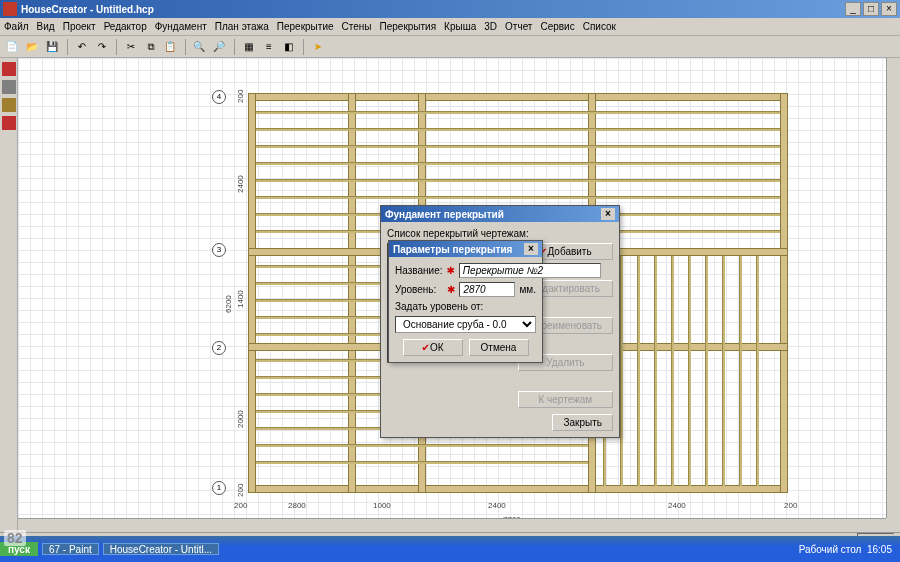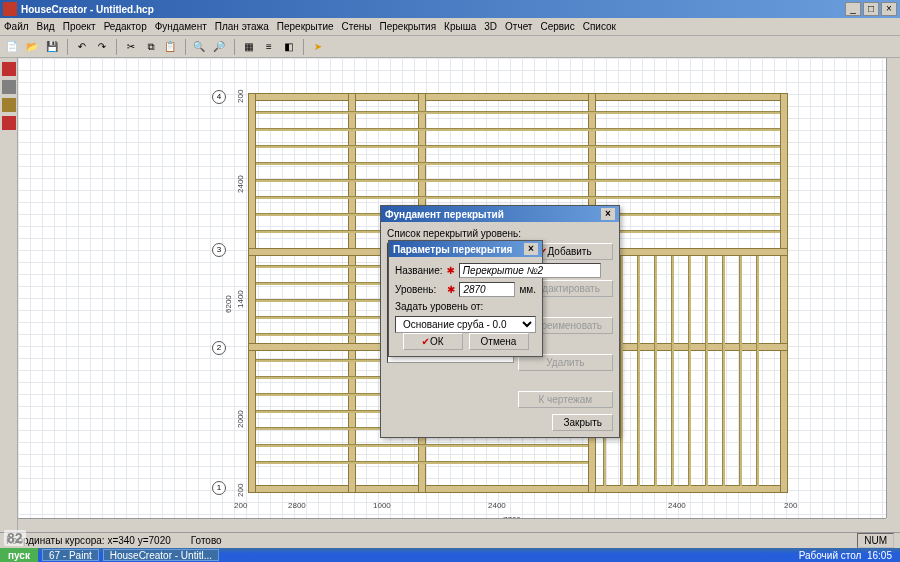--- a/index.html
+++ b/index.html
@@ -45,21 +45,21 @@
   .srow { position: absolute; font-size: 8px; color: #444; transform: rotate(-90deg); transform-origin: left top; }
   
   .scrollv { position: absolute; right: 0; top: 58px; width: 14px; bottom: 44px; background: #d4d0c8; border-left: 1px solid #999; }
   .scrollh { position: absolute; left: 18px; bottom: 30px; right: 14px; height: 14px; background: #d4d0c8; border-top: 1px solid #999; }
   
   
   .status { position: absolute; left: 0; bottom: 14px; right: 0; height: 16px; background: #d4d0c8; border-top: 1px solid #999; display: flex; align-items: center; padding: 0 6px; gap: 20px; }
   .status .cell { border: 1px inset #bbb; padding: 1px 6px; }
   
   
-  .taskbar { position: absolute; left: 0; bottom: 0; right: 0; height: 14px; background: linear-gradient(#3a6ea5, #245edb 40%, #245edb); display: flex; align-items: center; color: #fff; }
+  .taskbar { position: absolute; left: 0; bottom: 0; right: 0; height: 26px; background: linear-gradient(#3a6ea5, #245edb 40%, #245edb); display: flex; align-items: center; color: #fff; }
   .taskbar .start { background: #4caf50; height: 14px; padding: 0 8px; display: flex; align-items: center; font-weight: bold; }
   .taskbar .task { background: #3a6ea5; height: 12px; margin-left: 4px; padding: 0 6px; display: flex; align-items: center; border: 1px solid #6b9edc; }
   .taskbar .tray { margin-left: auto; padding: 0 8px; }
   
   
   .modal { position: absolute; background: #d4d0c8; border: 1px solid #555; box-shadow: 2px 2px 5px rgba(0,0,0,0.3); }
   .modal .mtitle { height: 16px; background: linear-gradient(to right, #2a5caa, #6b9edc); color: #fff; display: flex; align-items: center; padding: 0 4px; font-weight: bold; }
   .modal .mtitle .x { margin-left: auto; width: 14px; height: 12px; background: #d4d0c8; color: #000; text-align: center; line-height: 11px; cursor: pointer; }
   .modal .mbody { padding: 6px; }
   .modal label { display: block; margin-bottom: 4px; }
@@ -70,21 +70,21 @@
   .manager { left: 380px; top: 205px; width: 240px; }
   .manager .list { background: #fff; border: 1px inset #999; height: 120px; padding: 2px; margin-bottom: 4px; }
   .manager .list .item { background: #2a5caa; color: #fff; padding: 1px 2px; }
   .manager .sidebtns { display: flex; flex-direction: column; gap: 20px; margin-left: 4px; }
   .manager-wrap { display: flex; }
   
   .params { left: 388px; top: 240px; width: 155px; z-index: 10; }
   .params .row { display: flex; align-items: center; margin-bottom: 4px; gap: 4px; }
   .params .row label { width: 48px; margin: 0; }
   .params .row input { flex: 1; font-style: italic; }
-  .params .btns { display: flex; gap: 6px; justify-content: center; }
+  .params .btns { display: flex; gap: 6px; justify-content: center; margin-top: 6px; }
   
   .watermark { position: absolute; left: 4px; bottom: 16px; font-size: 14px; color: #888; font-weight: bold; background: rgba(255,255,255,0.6); padding: 0 3px; border-radius: 2px; }
 </style>
 </head>
 <body>
 
 <div class="titlebar">
   <div class="icon"></div>
   <div class="ttl">HouseCreator - Untitled.hcp</div>
   <div class="winbtns">
@@ -220,21 +220,21 @@
 
 <div class="scrollv"></div>
 <div class="scrollh"></div>
 
 <div class="modal manager">
   <div class="mtitle">
     <span>Фундамент перекрытий</span>
     <div class="x">×</div>
   </div>
   <div class="mbody">
-    <label>Список перекрытий уровень:</label>
+    <label>Список перекрытий чертежам:</label>
     <div class="manager-wrap">
       <div style="flex:1">
         <div class="list">
           <div class="item">Перекрытие №1</div>
         </div>
       </div>
       <div class="sidebtns">
         <div class="btn"><span class="red">✔</span><span>Добавить</span></div>
         <div class="btn" style="color:#999">Редактировать</div>
         <div class="btn" style="color:#999">Переименовать</div>

